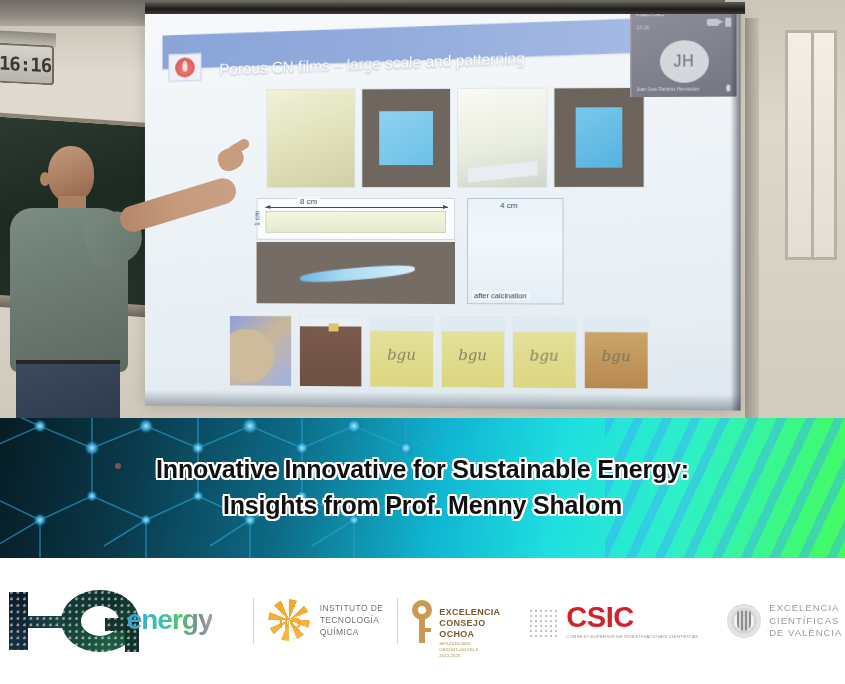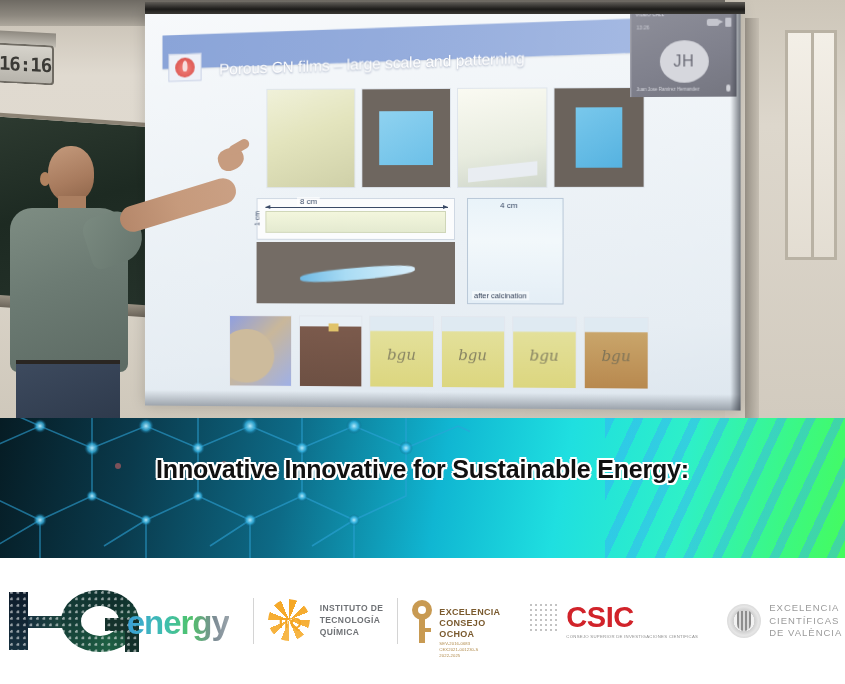--- a/index.html
+++ b/index.html
@@ -359,21 +359,21 @@
     background:#12302a;
   }
   .hg-dots{
     position:absolute; left:0; top:0; width:130px; height:62px;
     background-image:radial-gradient(circle at 2.5px 2.5px,rgba(255,255,255,.55) 1.3px,rgba(255,255,255,0) 1.5px);
     background-size:6.5px 6.5px;
     mix-blend-mode:screen; pointer-events:none;
   }
   .hg-word{
     position:absolute; left:118px; top:14px;
-    font-size:33px; font-weight:bold; letter-spacing:-1px;
+    font-size:28px; font-weight:bold; letter-spacing:-1px;
     background:linear-gradient(90deg,#3aa0d8 0%,#3fbfae 38%,#4fc36a 62%,#7d8c95 86%,#9aa4ab 100%);
     -webkit-background-clip:text; background-clip:text; color:transparent;
   }
 
   .divider{ width:1px; height:46px; background:#d4d4d4; margin:0 14px; }
 
   
   .itq{ display:flex; align-items:center; gap:8px; }
   .itq-mark{
     width:42px; height:42px; position:relative;
@@ -383,39 +383,39 @@
     -webkit-mask:
       repeating-conic-gradient(from 0deg,#000 0deg 22.5deg,transparent 22.5deg 45deg);
     mask:repeating-conic-gradient(from 0deg,#000 0deg 22.5deg,transparent 22.5deg 45deg);
     border-radius:50%;
   }
   .itq-core{
     position:absolute; left:50%; top:52%; transform:translate(-50%,-50%);
     font-size:15px; font-weight:bold; color:#f5a623; letter-spacing:-1px;
   }
   .itq-wrap{ position:relative; width:44px; height:44px; }
-  .itq-text{ font-size:8.5px; font-weight:bold; color:#6f7276; line-height:1.38; letter-spacing:.4px; }
+  .itq-text{ font-size:8.5px; font-weight:normal; color:#6f7276; line-height:1.38; letter-spacing:.4px; }
 
   
   .so{ display:flex; align-items:center; gap:7px; }
   .so-mark{ width:20px; height:46px; position:relative; }
   .so-mark .head{
     position:absolute; left:0; top:2px; width:20px; height:20px; border-radius:50%;
     background:#c89a52;
   }
   .so-mark .head:after{
     content:""; position:absolute; left:6px; top:6px; width:8px;height:8px;border-radius:50%;background:#fff;
   }
   .so-mark .stem{ position:absolute; left:7px; top:21px; width:6px; height:24px; background:#c89a52;}
   .so-mark .stem:after{ content:""; position:absolute; left:6px; top:9px; width:6px;height:4px;background:#c89a52;}
   .so-text{ font-size:9px; font-weight:bold; color:#7a5a2e; line-height:1.18; letter-spacing:.3px;margin-top:25px;}
   .so-code{ font-size:4.2px; color:#b08a4a; line-height:1.45; letter-spacing:.1px; margin-top:2px;}
 
   
-  .csic{ display:flex; align-items:flex-start; gap:7px; }
+  .csic{ display:flex; align-items:flex-end; gap:7px; }
   .csic-mark{
     width:30px; height:30px;
     background-image:radial-gradient(circle at 2px 2px,#b9b9b9 1.1px,rgba(0,0,0,0) 1.4px);
     background-size:5px 5px;
     border-radius:4px; opacity:.85;
   }
   .csic-right{ display:flex; flex-direction:column; }
   .csic-word{ font-size:29px; font-weight:bold; color:#d1232a; letter-spacing:-.5px; line-height:1;}
   .csic-sub{ font-size:4.3px; color:#8f8f8f; letter-spacing:.25px; margin-top:2px;}
 
@@ -576,20 +576,21 @@
       <circle cx="92" cy="78" r="6" fill="url(#node)"></circle>
       <circle cx="198" cy="78" r="6" fill="url(#node)"></circle>
       <circle cx="302" cy="78" r="6" fill="url(#node)"></circle>
       <circle cx="118" cy="48" r="3" fill="#e86a6a" opacity=".55"></circle>
       <circle cx="224" cy="46" r="3" fill="#e86a6a" opacity=".5"></circle>
     </g>
   </svg>
   <div class="banner-stripes"></div>
   <div class="banner-title">
     <span>Innovative Innovative for Sustainable Energy:</span>
+    <span class="l2">Insights from Prof. Menny Shalom</span>
   </div>
 </div>
 
 <div class="logobar">
 
   <div class="logo-slot">
     <div class="hg">
       <div class="hg-H">
         <div class="v"></div>
           <div class="b"></div>

